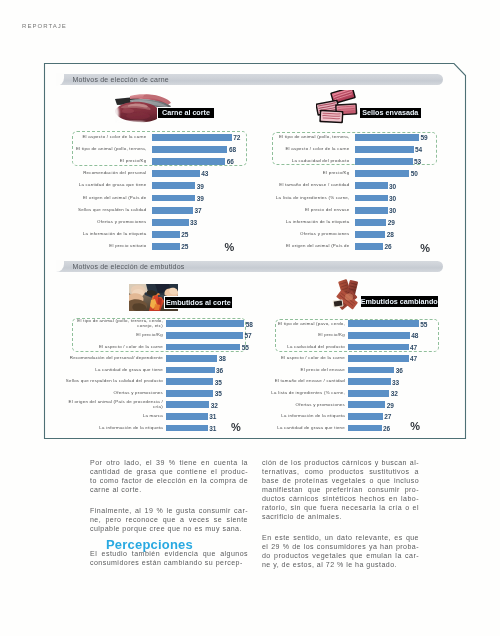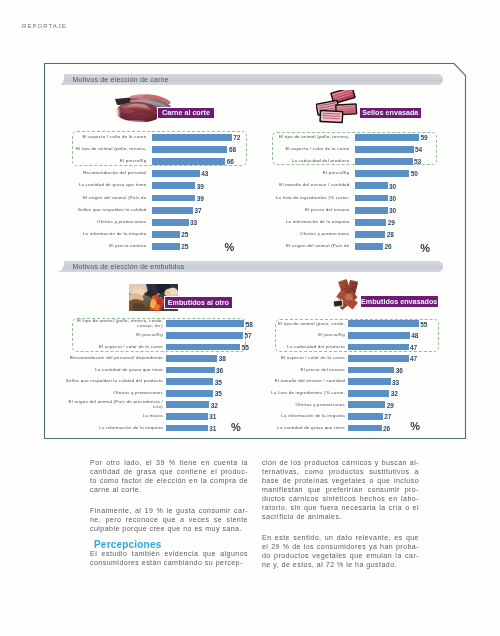--- a/index.html
+++ b/index.html
@@ -12,38 +12,38 @@
 #boxsvg{position:absolute;left:40px;top:59px;}
 
 .sechdr{position:absolute;height:11.2px;}
 .sechdr .bar{position:absolute;left:0;top:0;height:11.2px;width:100%;
   background:linear-gradient(to bottom,#d5d9de 0%,#ced2d8 35%,#c6cbd2 62%,#d4d8dd 100%);
   border-radius:0 5.6px 5.6px 0;}
 .sechdr .notch{position:absolute;left:-0.5px;top:-0.5px;width:8.6px;height:12.2px;background:#fdfdfc;
   border-radius:0 0 8px 0;}
 .sechdr .lbl{position:absolute;left:16.6px;top:1.9px;font-size:7px;letter-spacing:0.2px;color:#54585e;}
 
-.badge{position:absolute;background:#701a75;border:1.2px solid #fcfdfe;
+.badge{position:absolute;background:#000000;border:1.2px solid #fcfdfe;
   box-sizing:border-box;display:flex;align-items:center;justify-content:center;z-index:5;}
 .badge span{font-size:7.2px;font-weight:bold;color:#eaf3fb;white-space:nowrap;position:relative;top:-0.2px;}
 
 .photo{position:absolute;overflow:hidden;}
 
 .chart{position:absolute;}
 .clabel{position:absolute;text-align:right;font-size:4.4px;letter-spacing:0.25px;color:#4a4a4a;white-space:pre;}
 .cbar{position:absolute;background:#5b90c6;}
 .cval{position:absolute;font-size:6.5px;font-weight:bold;color:#2e4a66;letter-spacing:-0.1px;}
 .pct{position:absolute;font-size:11px;font-weight:bold;color:#32373d;line-height:11px;}
 .hl{position:absolute;border:0.7px dashed #8fbf9a;border-radius:5px;box-sizing:border-box;}
 
 .col{position:absolute;font-size:7.05px;line-height:9.0px;color:#5a5b5d;text-align:justify;letter-spacing:0.45px;word-spacing:0.1px;}
 .col p{margin:0 0 11.5px 0;}
 .col .ln{display:block;text-align:justify;text-align-last:justify;white-space:pre;}
 .col .ln.last{text-align-last:left;}
-.col h4{margin:-4px 0 0 4px;font-size:10px;line-height:9.0px;letter-spacing:0.2px;color:#29a9e1;font-weight:bold;}
+.col h4{margin:-4px 0 0 16px;font-size:13px;line-height:9.0px;letter-spacing:0.2px;color:#29a9e1;font-weight:bold;}
 
 #footer{position:absolute;left:0;top:604px;width:500px;height:22px;}
 </style>
 </head>
 <body>
 
 <div class="page">
 <div id="kicker">REPORTAJE</div>
 <svg id="boxsvg" width="432" height="388">
  <path d="M 4.5 4.5 L 414 4.5 L 425.5 16.5 L 425.5 379.5 L 4.5 379.5 Z" fill="none" stroke="#4e7075" stroke-width="1.1"></path>
@@ -350,24 +350,24 @@
   <ellipse cx="19" cy="19" rx="4" ry="3.5" fill="#d98d6a" opacity="0.55"></ellipse>
  </g>
 </svg>
 <div class="badge" style="left:157.4px;top:106.6px;width:57.2px;height:12.8px;">
       <span>Carne al corte</span>
     </div>
 <div class="badge" style="left:358.8px;top:106.6px;width:63.0px;height:12.8px;">
       <span>Sellos envasada</span>
     </div>
 <div class="badge" style="left:164.0px;top:295.7px;width:68.7px;height:13.1px;">
-      <span>Embutidos al otro</span>
+      <span>Embutidos al corte</span>
     </div>
 <div class="badge" style="left:359.8px;top:294.9px;width:78.8px;height:13.1px;">
-      <span>Embutidos envasados</span>
+      <span>Embutidos cambiando</span>
     </div>
 <div class="col" style="left:90px;top:458.1px;width:158px;">
   <p>
     <span class="ln">Por otro lado, el 39 % tiene en cuenta la</span>
     <span class="ln">cantidad de grasa que contiene el produc-</span>
     <span class="ln">to como factor de elección en la compra de</span>
     <span class="ln last">carne al corte.</span>
   </p>
   <p>
     <span class="ln">Finalmente, al 19 % le gusta consumir car-</span>

